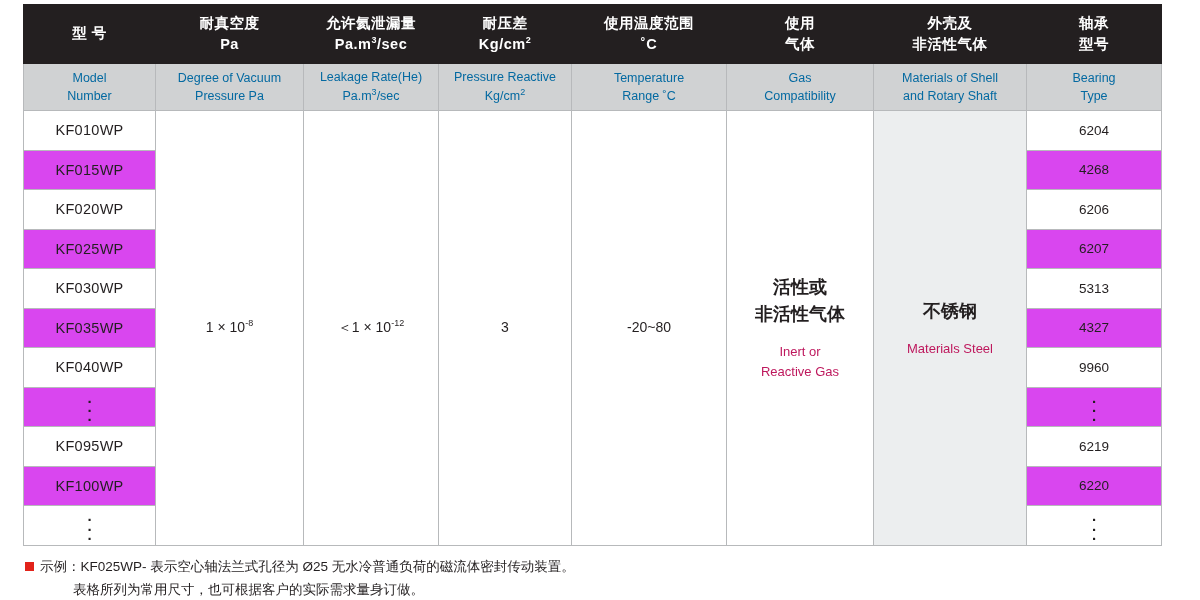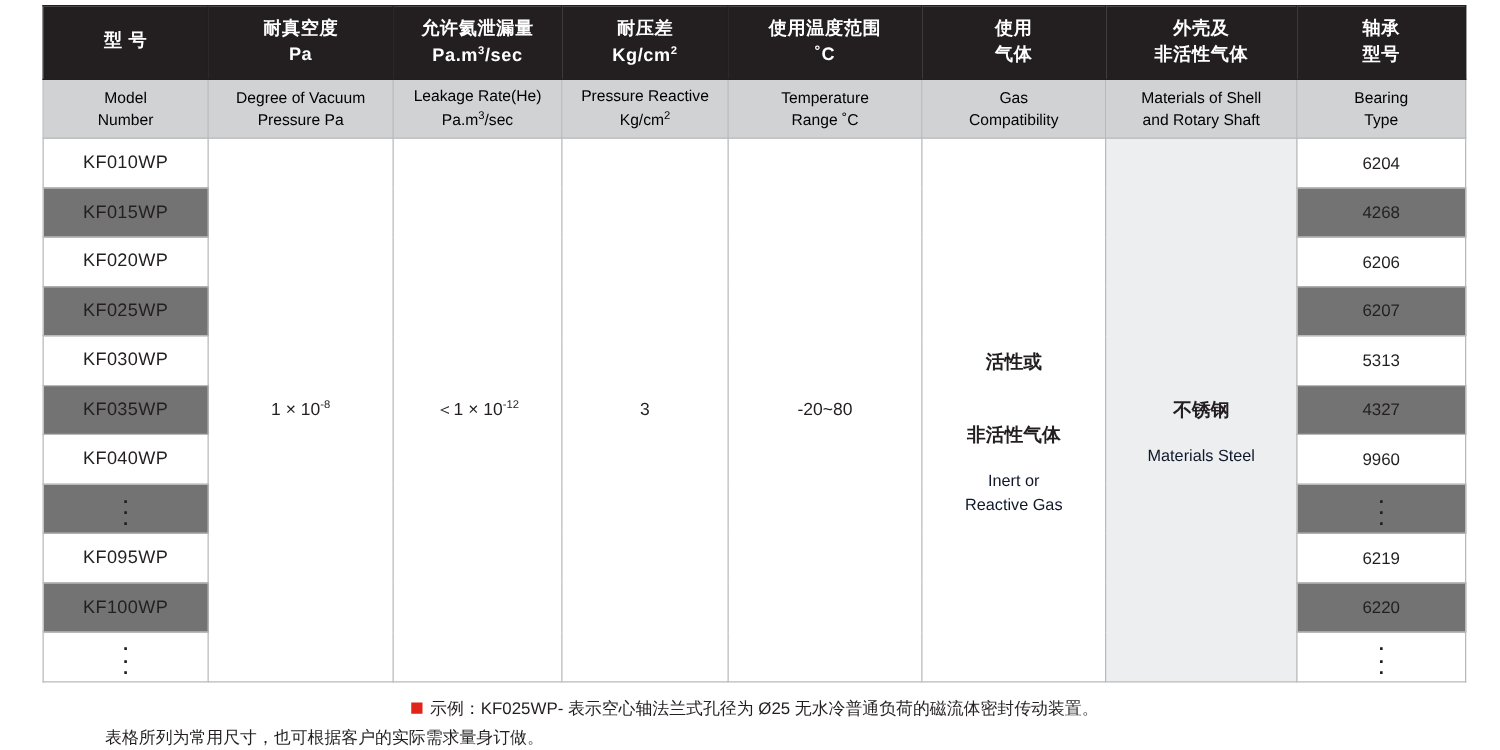--- a/index.html
+++ b/index.html
@@ -12,21 +12,21 @@
     height: 600px;
     font-family: "Liberation Sans", sans-serif;
     color: #231f20;
     overflow: hidden;
   }
   .page {
     position: relative;
     width: 1200px;
     height: 600px;
     box-sizing: border-box;
-    padding: 4px 28px 0 34px;
+    padding: 4px 28px 0 23px;
   }
   table.spec {
     border-collapse: collapse;
     table-layout: fixed;
     width: 1138px;
     font-size: 13px;
   }
   table.spec col.c0 { width: 132px; }
   table.spec col.c1 { width: 148px; }
   table.spec col.c2 { width: 135px; }
@@ -47,84 +47,82 @@
     color: #ffffff;
     font-size: 14.5px;
     font-weight: bold;
     height: 58px;
     line-height: 1.45;
     letter-spacing: 0.5px;
     border-color: #231f20;
   }
   thead tr.row-en th {
     background: #d0d2d3;
-    color: #000000;
+    color: #0369a1;
     font-size: 12.5px;
     font-weight: normal;
     height: 46px;
     line-height: 1.45;
   }
   sup { font-size: 9px; vertical-align: super; }
 
   tbody td {
     height: 38.5px;
     font-size: 13.5px;
   }
   td.model {
     font-weight: normal;
     font-size: 14.5px;
     letter-spacing: 0.3px;
   }
   td.bearing {
     font-size: 13.5px;
   }
   tr.alt td.model, tr.alt td.bearing {
-    background: #737373;
+    background: #d946ef;
   }
   td.dots {
     font-weight: bold;
     letter-spacing: 0;
     line-height: 1;
   }
   .vdots {
     display: block;
     font-size: 15px;
     line-height: 0.62;
     letter-spacing: 0;
   }
   td.merged {
     font-size: 14px;
     line-height: 1.5;
   }
   td.merged .cn {
     font-weight: bold;
-    font-size: 15px;
+    font-size: 18px;
     display: block;
-    margin-top: 37px;
   }
   td.merged .en {
     font-size: 13px;
     display: block;
-    color: #0f172a;
+    color: #be185d;
   }
   td.merged .gap { display: block; height: 14px; }
   td.blank { background: #ffffff; }
   td.grey-merge { background: #eceeef; }
 
   .footnotes {
     margin-top: 9px;
     padding-left: 2px;
     font-size: 13.5px;
     line-height: 1.75;
     color: #231f20;
   }
   .footnotes .line1 {
     display: flex;
     align-items: center;
-    justify-content: center;
   }
   .marker {
     display: inline-block;
     width: 9px;
     height: 9px;
     background: #e2231a;
     margin-right: 6px;
     flex: 0 0 auto;
   }
   .footnotes .line2 {

